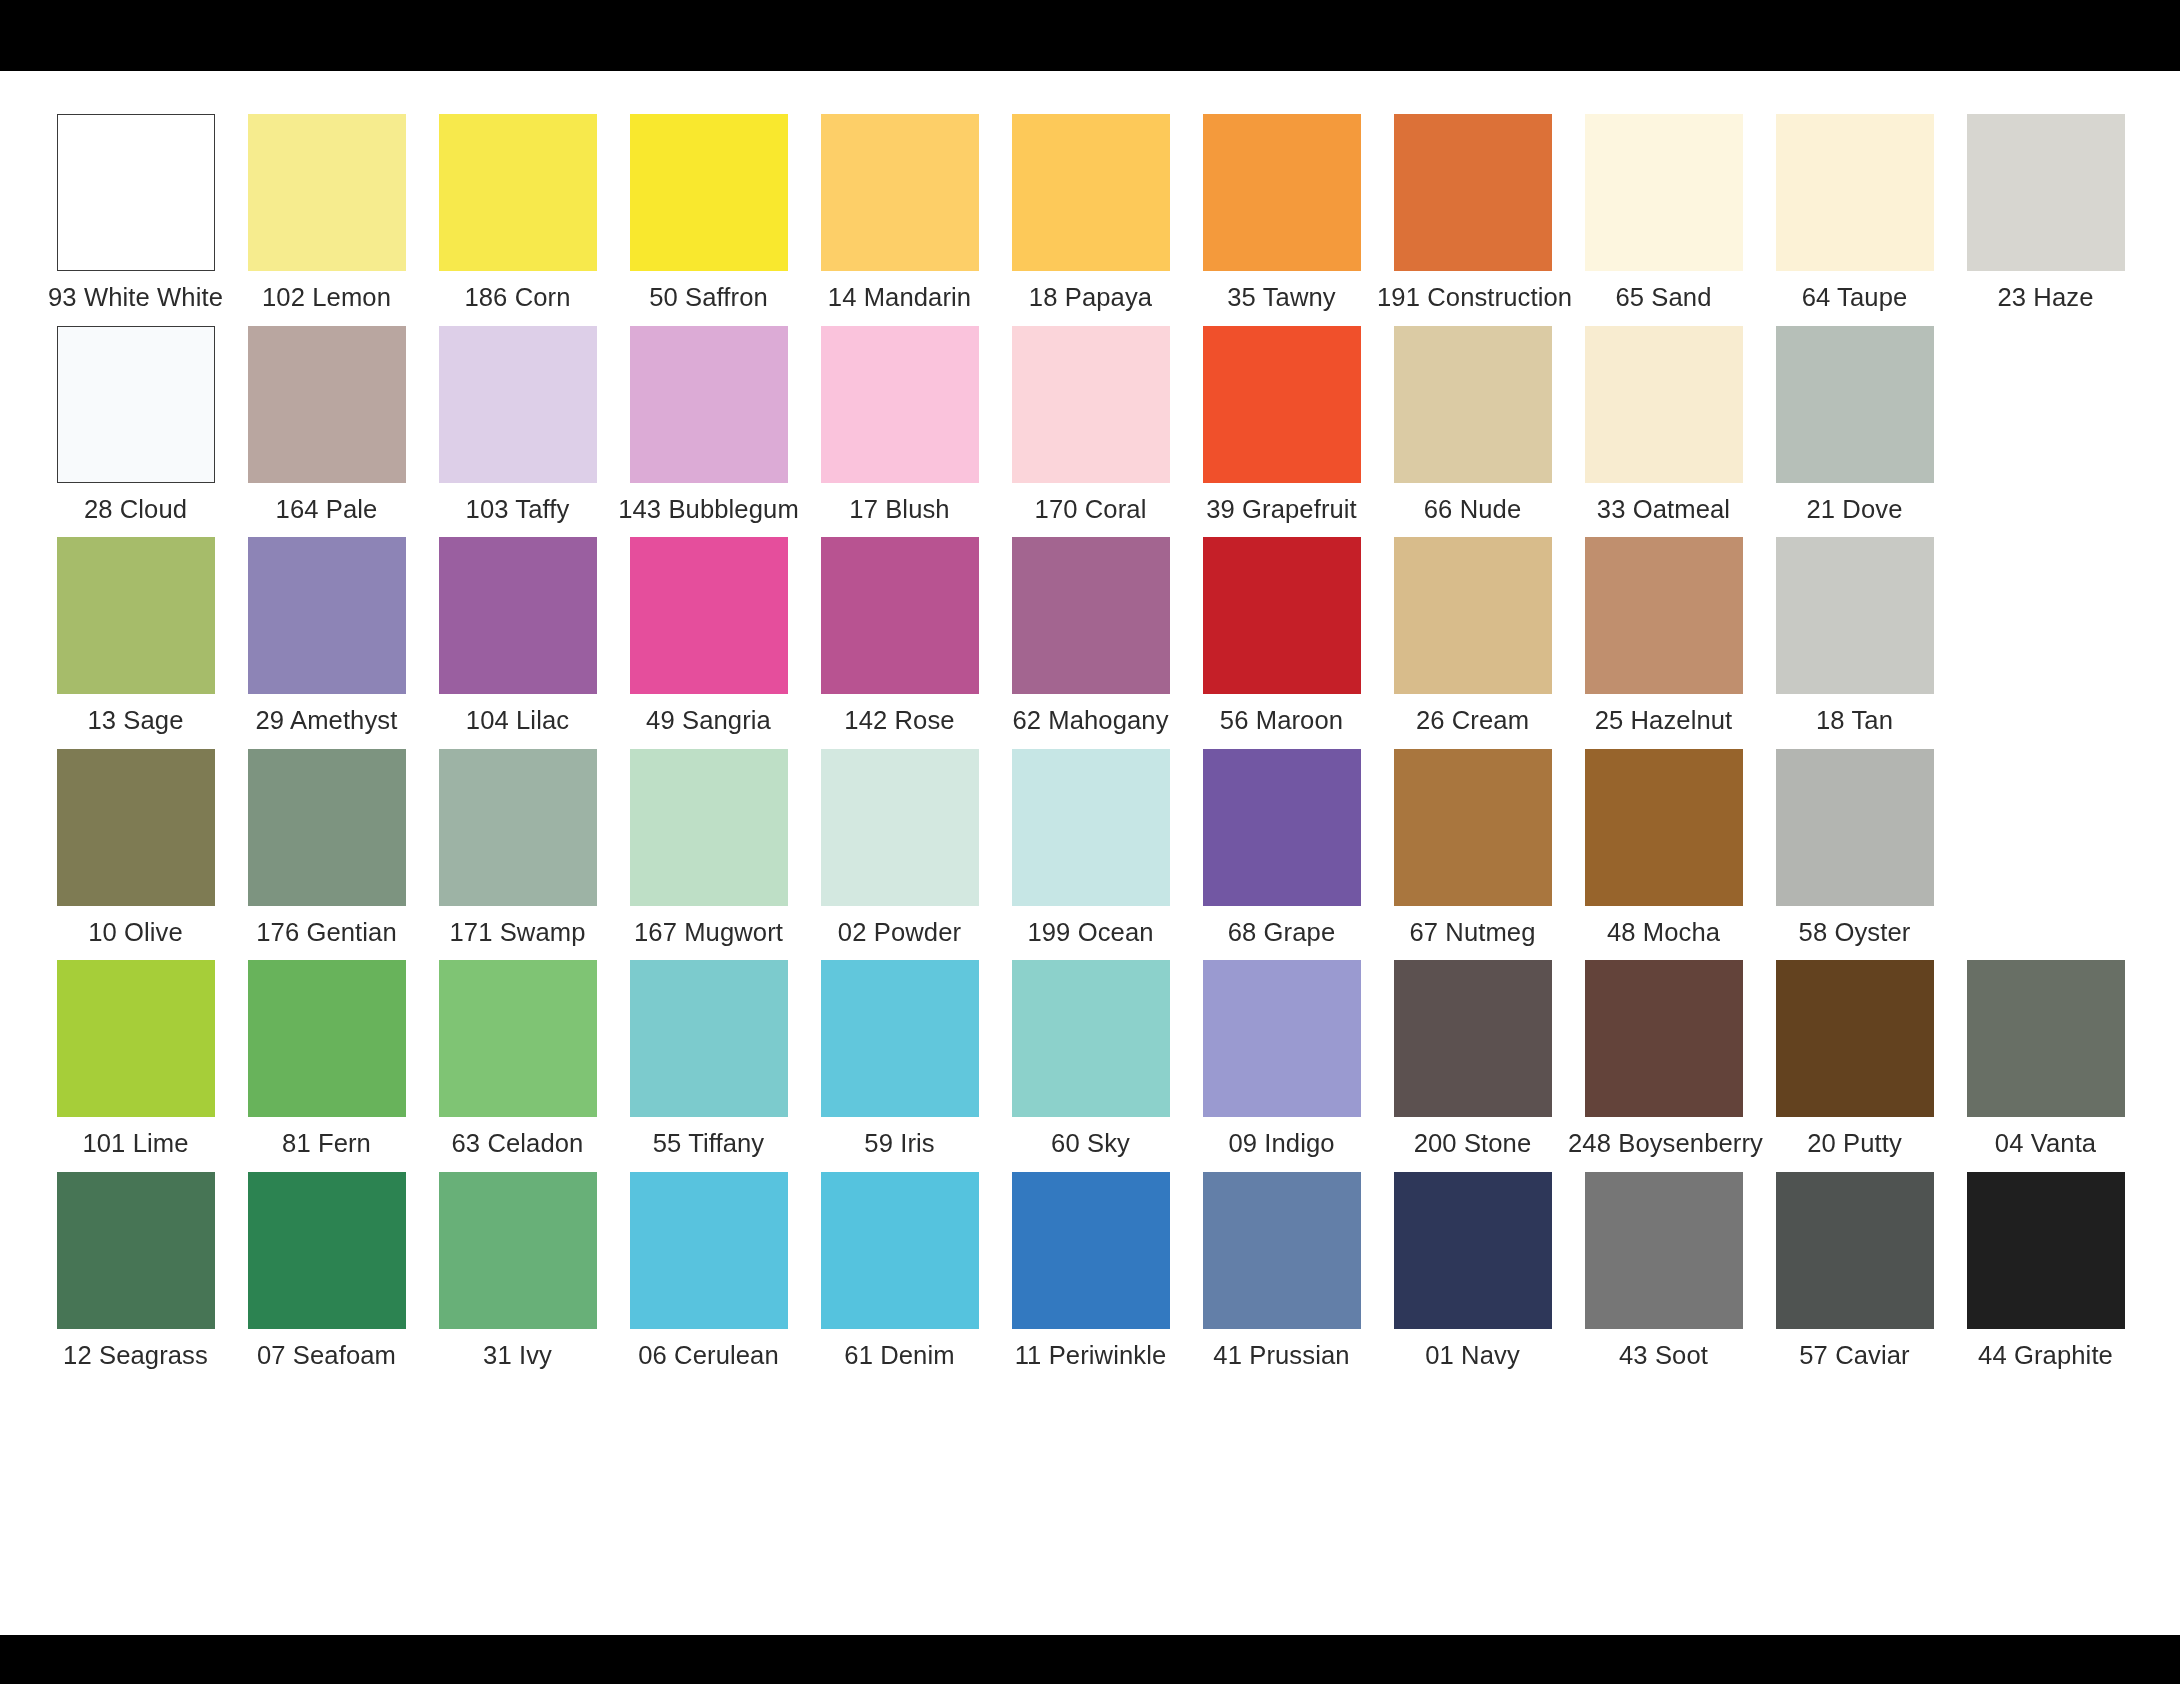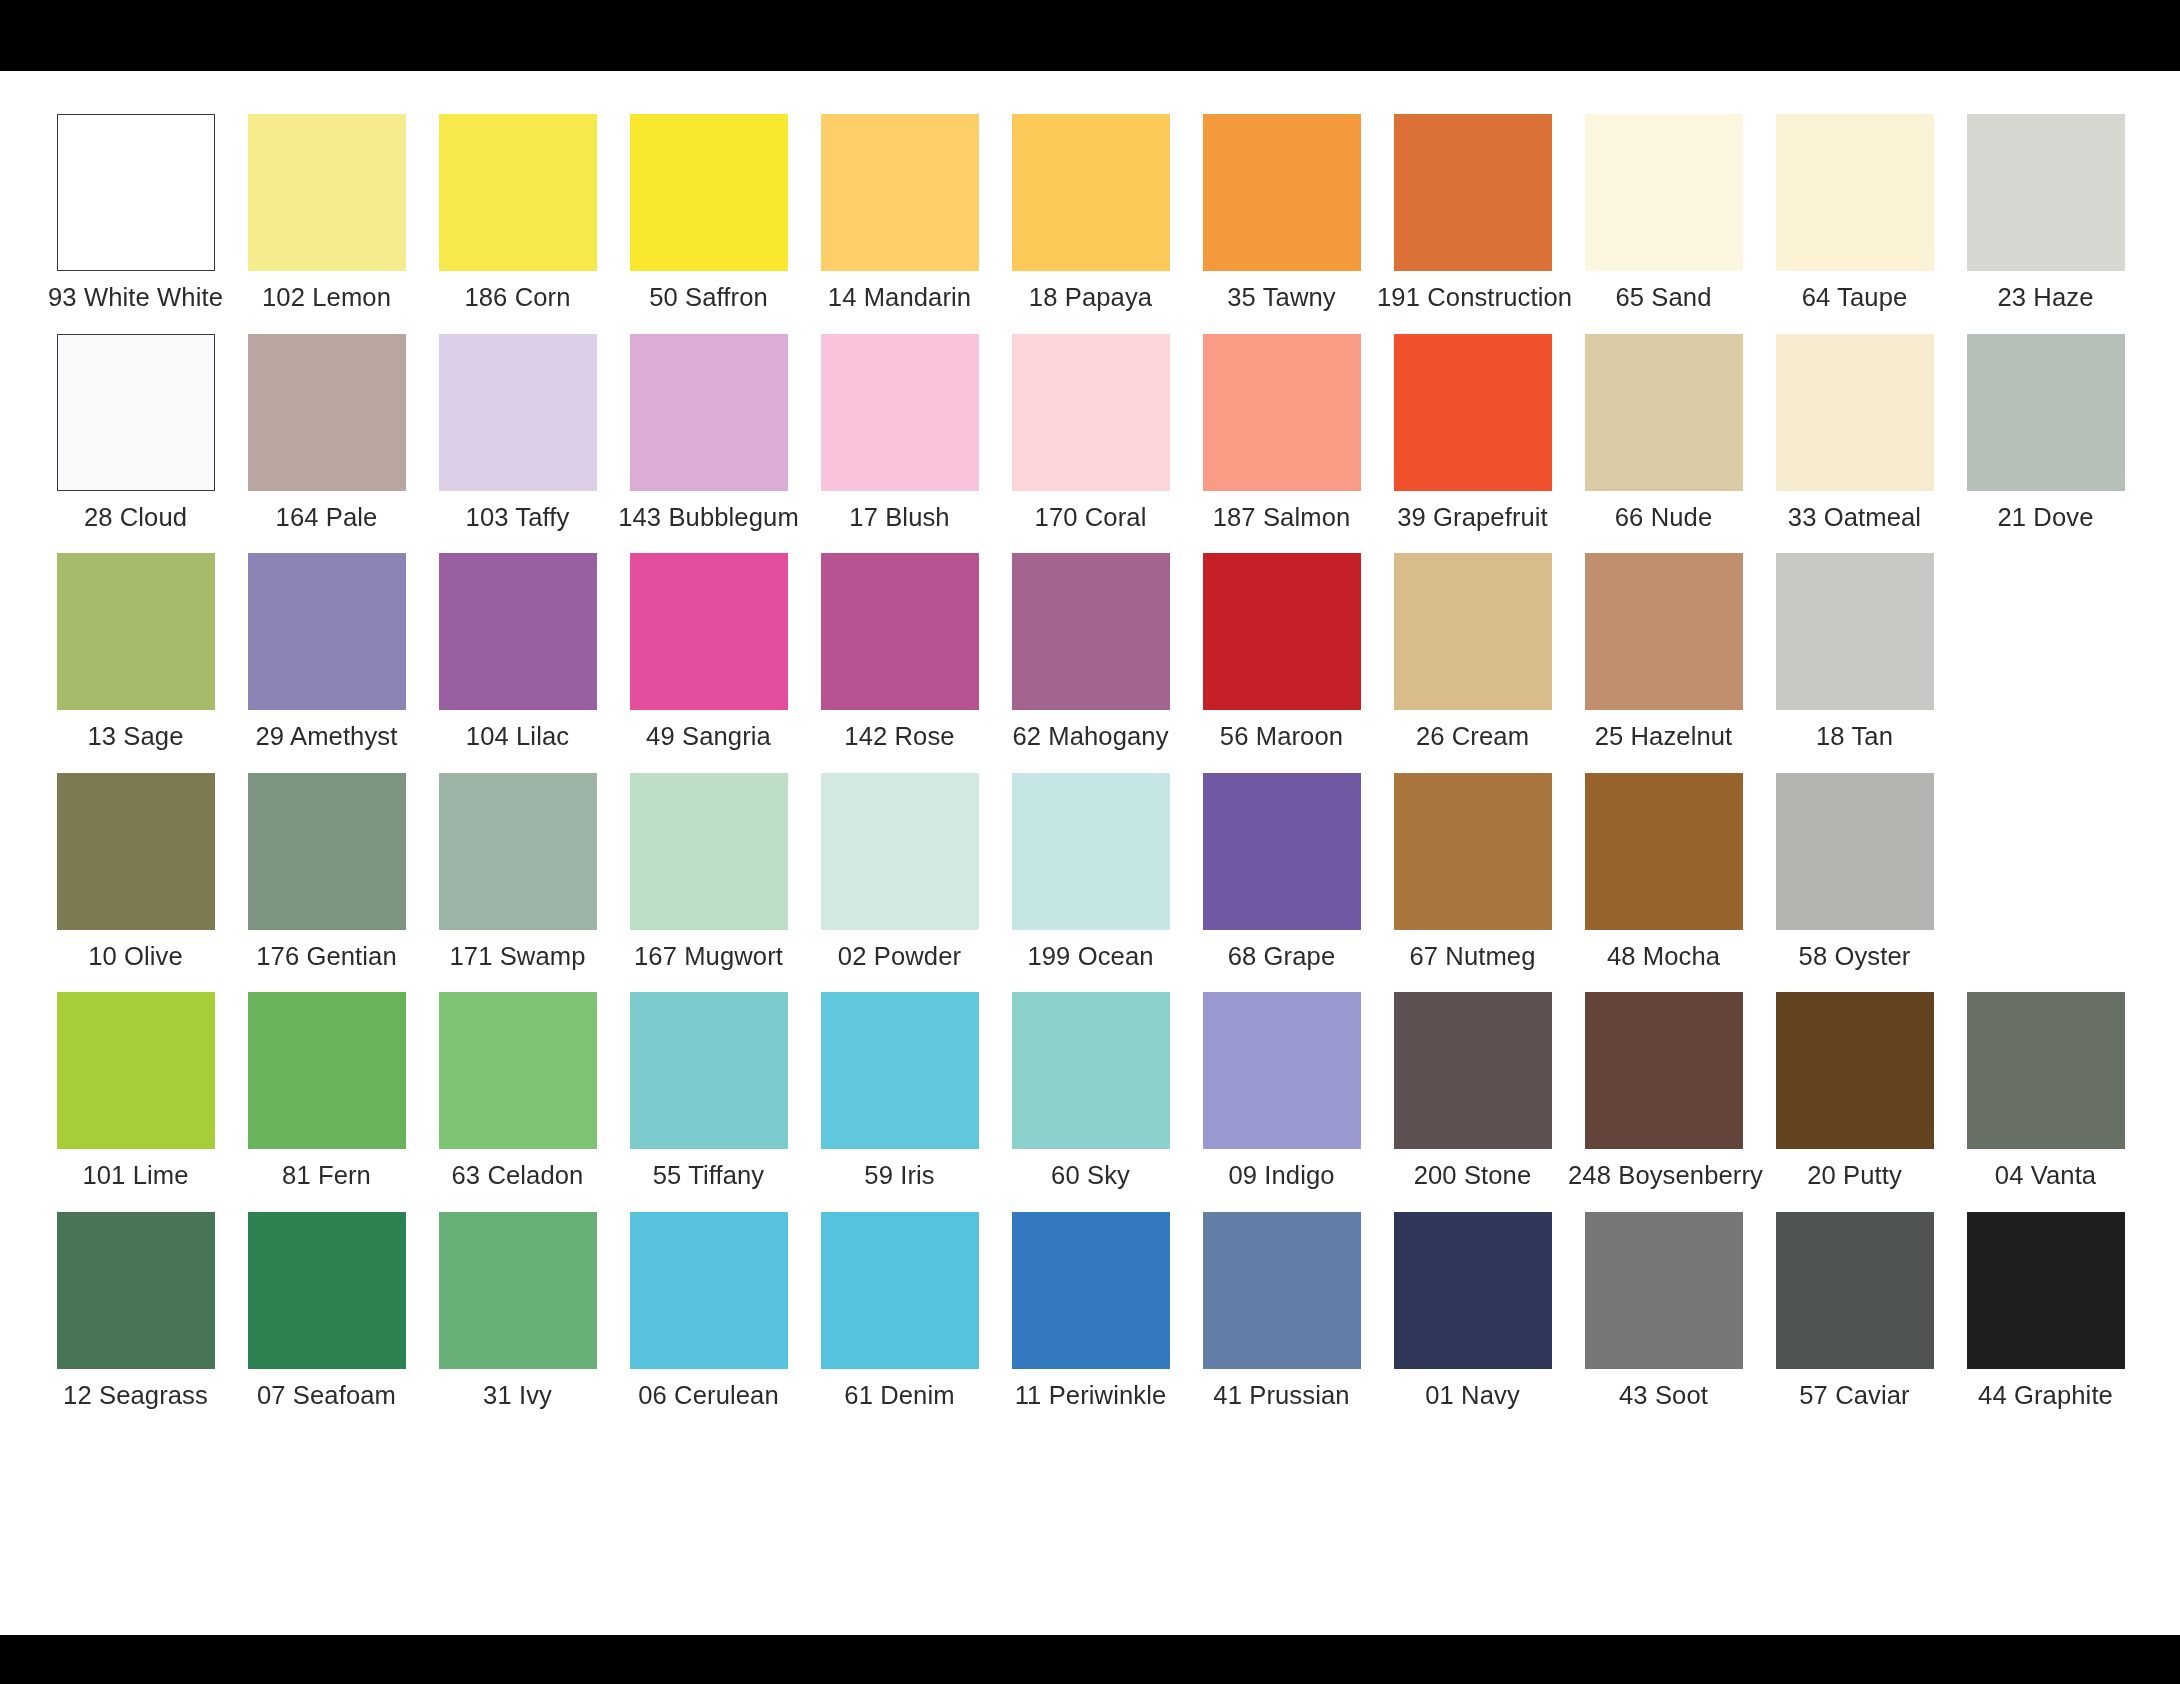--- a/index.html
+++ b/index.html
@@ -46,21 +46,21 @@
     position: absolute;
     left: 40px;
     top: 43px;
     width: 2101px;
   }
   .swatch-row {
     display: flex;
     flex-direction: row;
     justify-content: flex-start;
     align-items: flex-start;
-    margin-bottom: 8px;
+    margin-bottom: 0px;
   }
   .cell {
     width: 191px;
     margin-right: 0px;
     display: flex;
     flex-direction: column;
     align-items: center;
   }
   .chip {
     width: 158px;
@@ -157,24 +157,20 @@
           </div>
           <div class="cell">
             <div class="chip" style="background: rgb(250, 195, 220);"></div>
             <span class="chip-label">17 Blush</span>
           </div>
           <div class="cell">
             <div class="chip" style="background: rgb(251, 213, 218);"></div>
             <span class="chip-label">170 Coral</span>
           </div>
           <div class="cell">
-            <div class="chip" style="background: rgb(249, 155, 133);"></div>
-            <span class="chip-label">187 Salmon</span>
-          </div>
-          <div class="cell">
             <div class="chip" style="background: rgb(240, 80, 43);"></div>
             <span class="chip-label">39 Grapefruit</span>
           </div>
           <div class="cell">
             <div class="chip" style="background: rgb(219, 203, 164);"></div>
             <span class="chip-label">66 Nude</span>
           </div>
           <div class="cell">
             <div class="chip" style="background: rgb(248, 236, 208);"></div>
             <span class="chip-label">33 Oatmeal</span>

